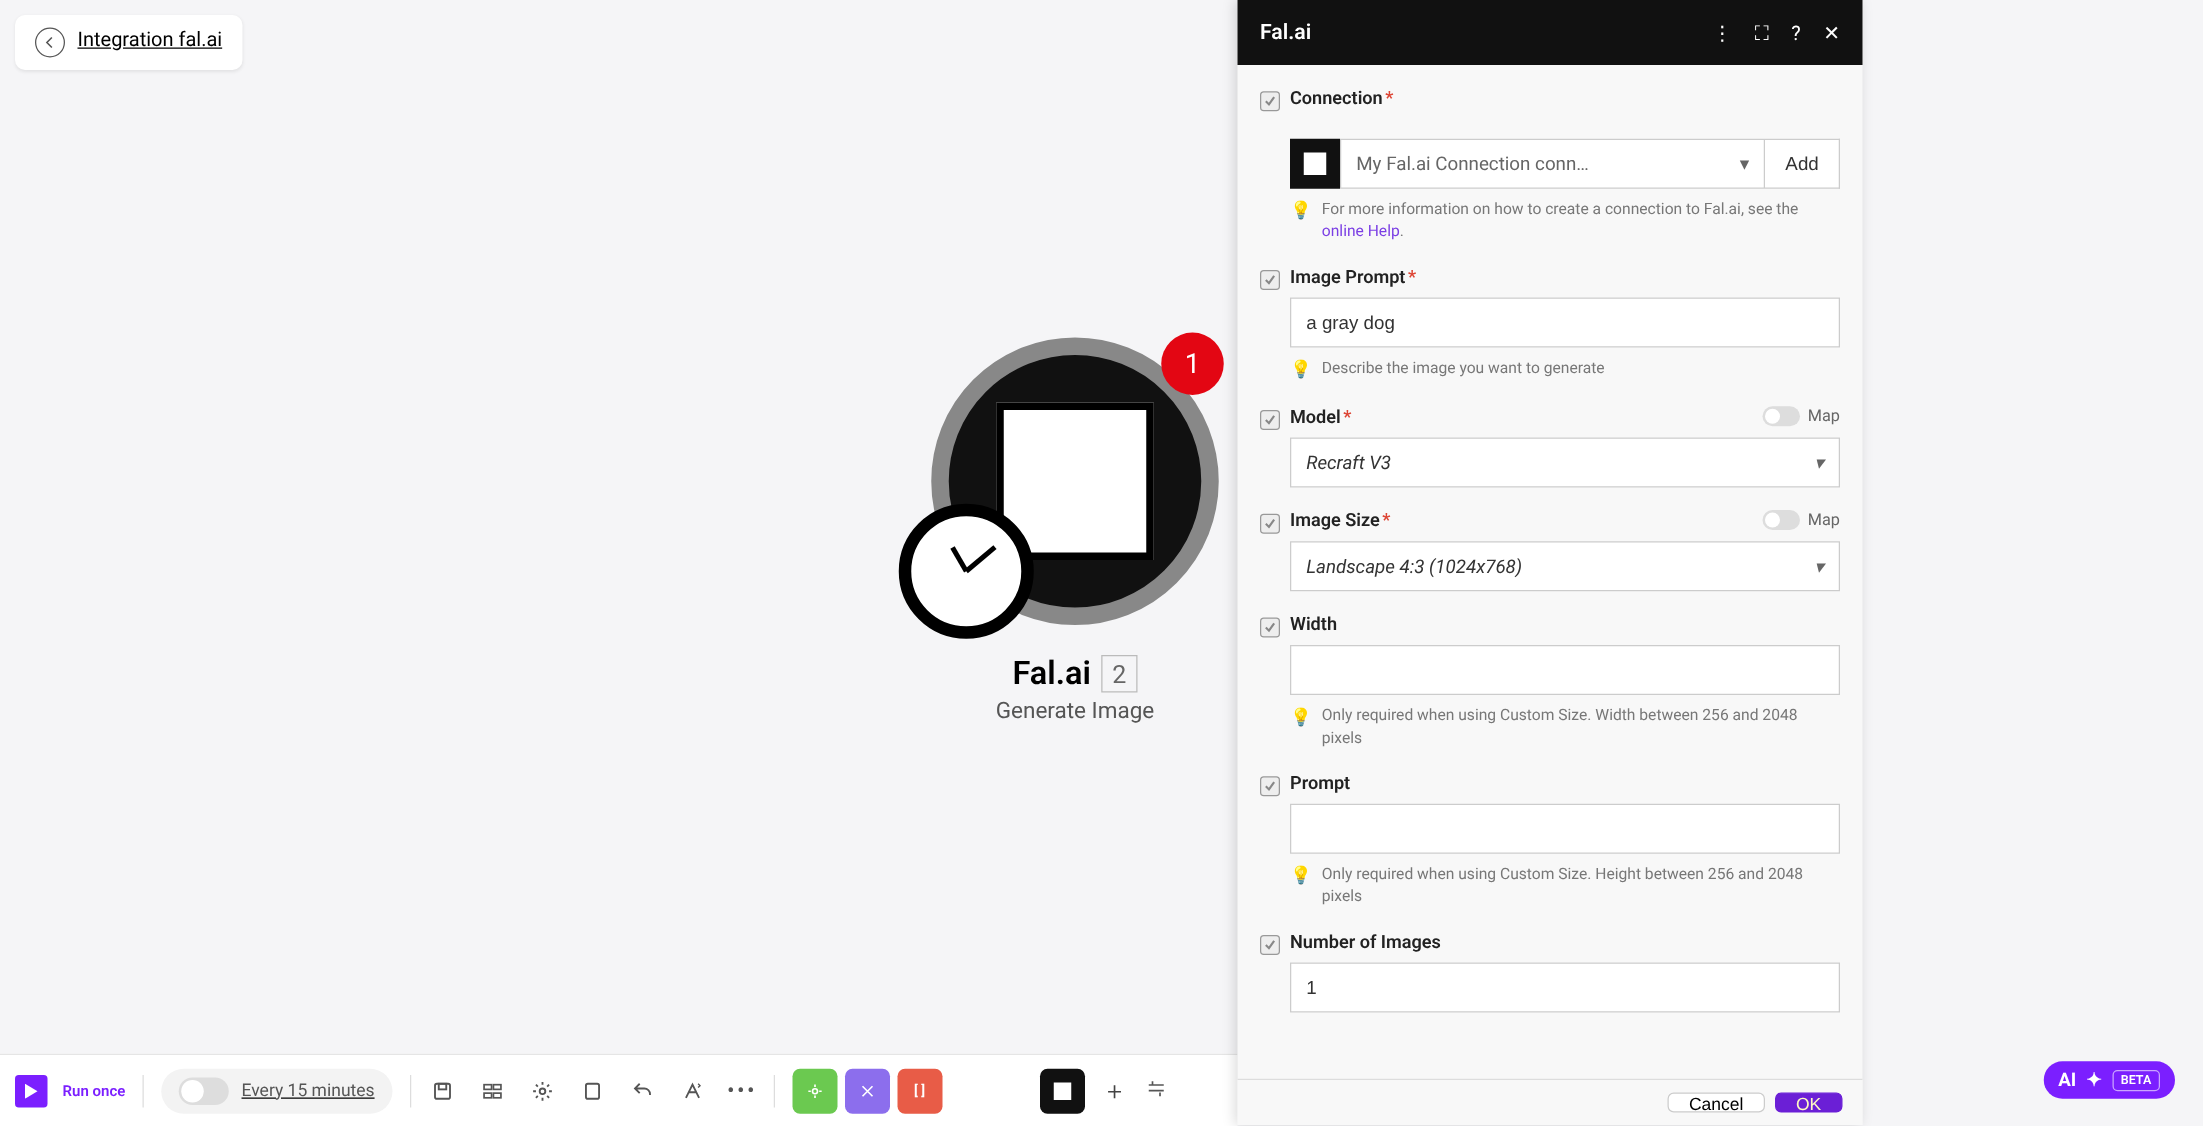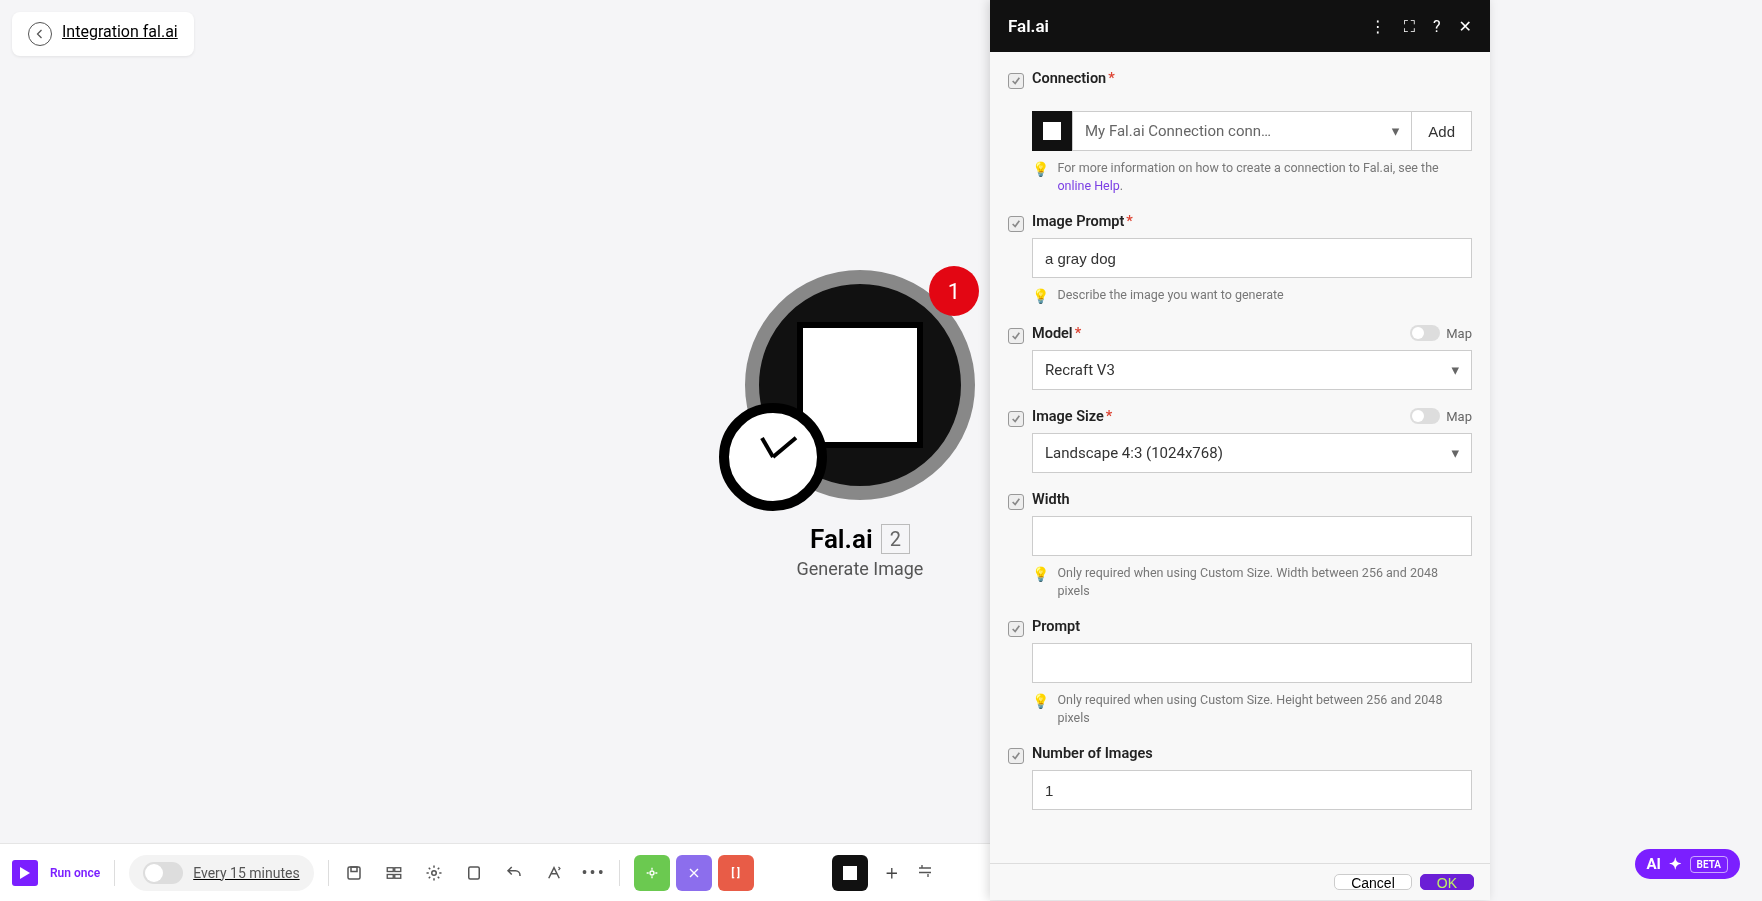--- a/index.html
+++ b/index.html
@@ -169,31 +169,31 @@
 .conn-select{ flex:1; border:1px solid #ccc; background:#fff; height:40px; display:flex; align-items:center; padding:0 12px; color:#666; font-size:15px; justify-content:space-between;}
 .add-btn{ border:1px solid #ccc; border-left:none; background:#fff; height:40px; padding:0 16px; font-size:15px; color:#333;}
 .hint{ display:flex; gap:8px; margin-top:8px; font-size:12.5px; color:#777; line-height:1.45;}
 .hint .bulb{ color:#f5a623; flex-shrink:0; font-size:14px;}
 .hint a{ color:#7b3fe4; text-decoration:none;}
 .text-input, .select-input{
   width:100%; height:40px; border:1px solid #ccc; background:#fff;
   padding:0 12px; font-size:15px; color:#333; margin-top:8px;
   display:flex; align-items:center; justify-content:space-between;
 }
-.select-input{ color:#333;}
+.select-input{ color:#333;font-style:italic;}
 .select-input .chev{color:#666;}
 input.text-input{ outline:none;}
 
 .panel-footer{
   border-top:1px solid #ddd; padding:10px 16px;
   display:flex; justify-content:flex-end; gap:8px;
   background:#f8f8f8;
 }
 .btn{ height:16px; padding:0 16px; border-radius:5px; font-size:14px; border:1px solid #ccc; background:#fff; cursor:pointer;}
-.btn.primary{ background:#6b1fd6; color:#bef264; border-color:#6b1fd6;}
+.btn.primary{ background:#6b1fd6; color:#fef9c3; border-color:#6b1fd6;}
 
 .ai-pill{
   position:absolute; right:22px; bottom:22px;
   background:#7b1fff; color:#fff; border-radius:22px;
   padding:6px 12px; display:flex; align-items:center; gap:8px;
   font-weight:700; font-size:15px;
 }
 .ai-pill .beta{ font-size:10px; border:1px solid rgba(255,255,255,0.6); padding:2px 6px; border-radius:4px; font-weight:600;}
 </style>
 </head>

